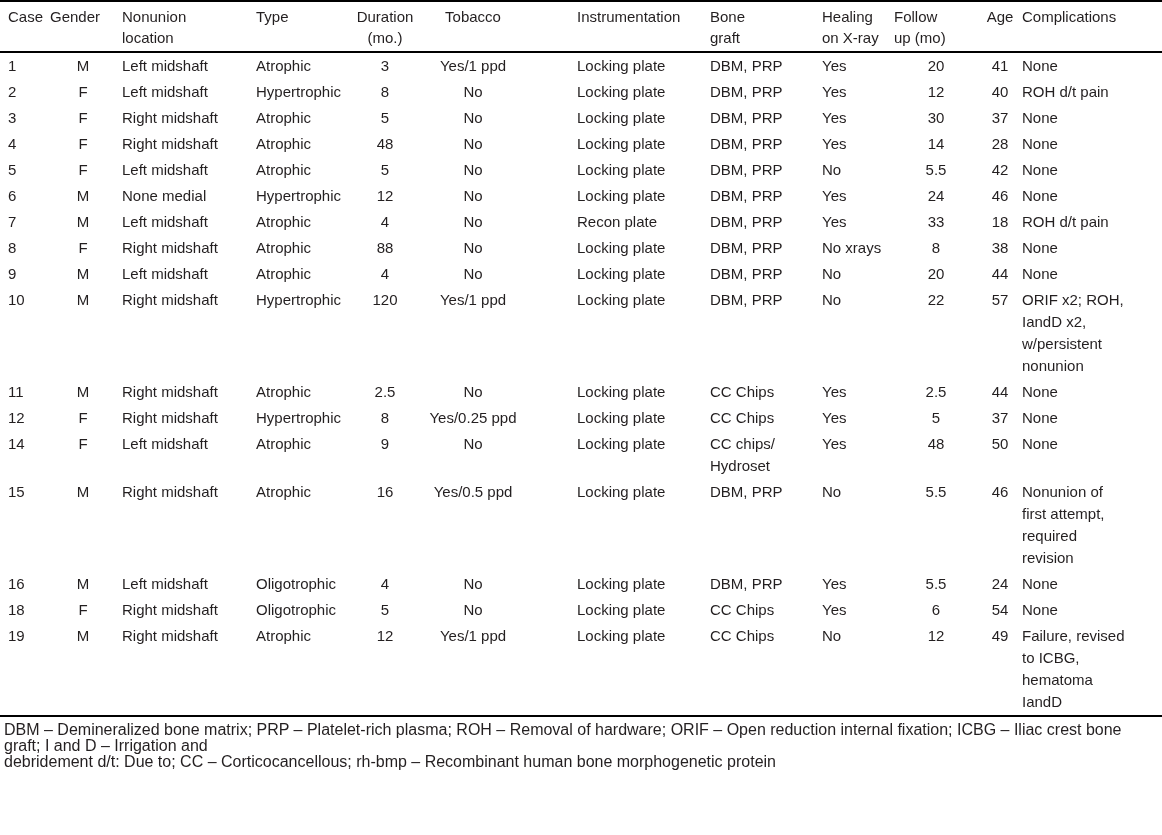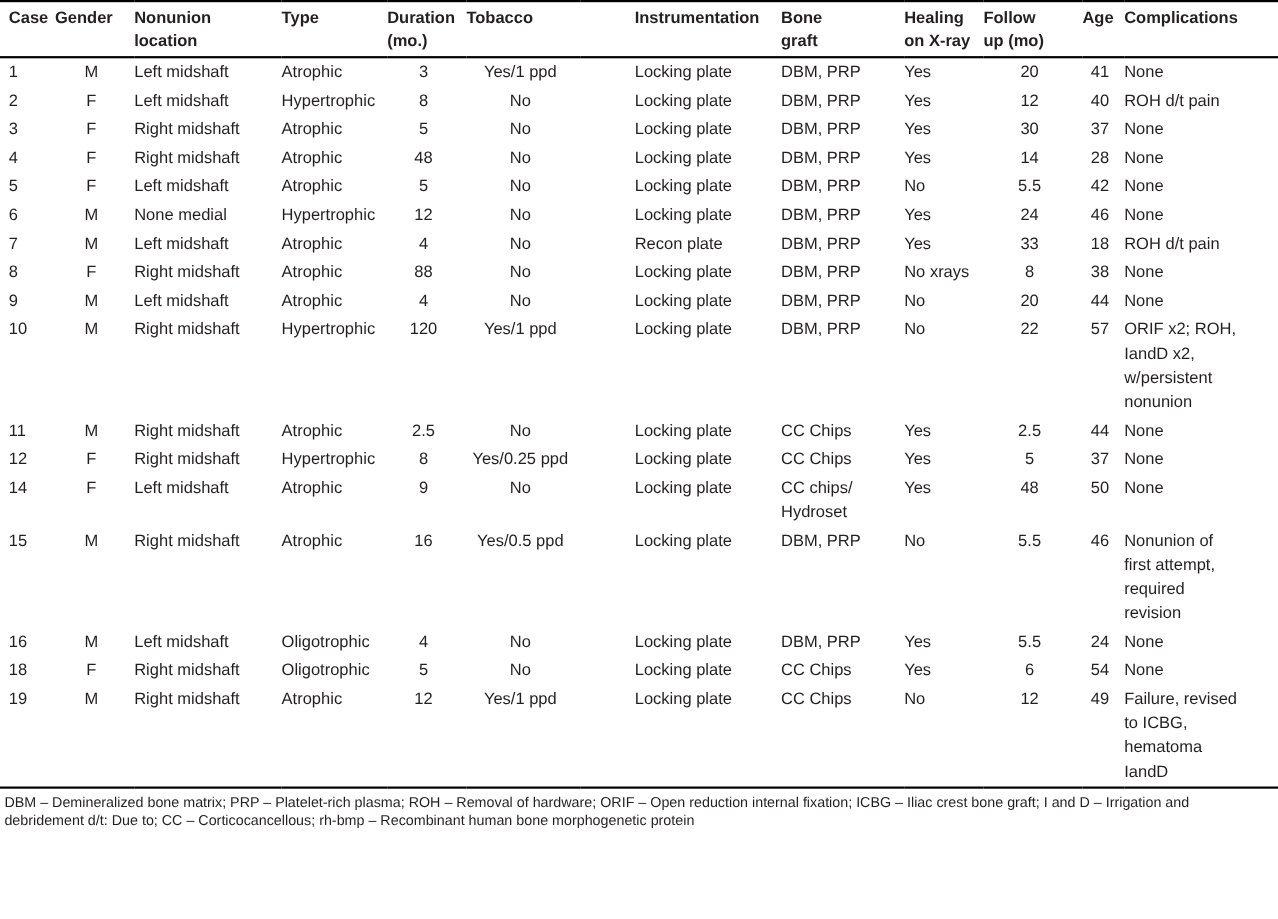--- a/index.html
+++ b/index.html
@@ -18,46 +18,46 @@
     width: 1162px;
     border-collapse: collapse;
     table-layout: fixed;
     border-top: 2.5px solid #000000;
     border-bottom: 2px solid #000000;
   }
   thead tr {
     border-bottom: 2px solid #000000;
   }
   th {
-    font-weight: bold;
+    font-weight: normal;
     font-size: 15px;
     line-height: 21px;
     text-align: left;
     vertical-align: top;
     white-space: pre-line;
     padding: 4px 6px 3px 0;
   }
   td {
     font-size: 15px;
     line-height: 22px;
     text-align: left;
     vertical-align: top;
     white-space: pre-line;
     padding: 2px 6px 2px 0;
   }
   th:first-child, td:first-child { padding-left: 8px; }
   
   th:nth-child(7), td:nth-child(7) { padding-left: 49px; }
   
-  th:nth-child(5), th:nth-child(6), th:nth-child(11) { }
+  th:nth-child(5), th:nth-child(6), th:nth-child(11) { text-align: center; }
   
   td:nth-child(2), td:nth-child(5), td:nth-child(6),
   td:nth-child(10), td:nth-child(11) { text-align: center; }
   .footnote {
-    font-size: 13px;
+    font-size: 16px;
     line-height: 16px;
     padding: 5px 6px 0 4px;
     white-space: pre-line;
     color: #231f20;
   }
 </style>
 </head>
 <body>
 
 <table data-name="cases-table">

